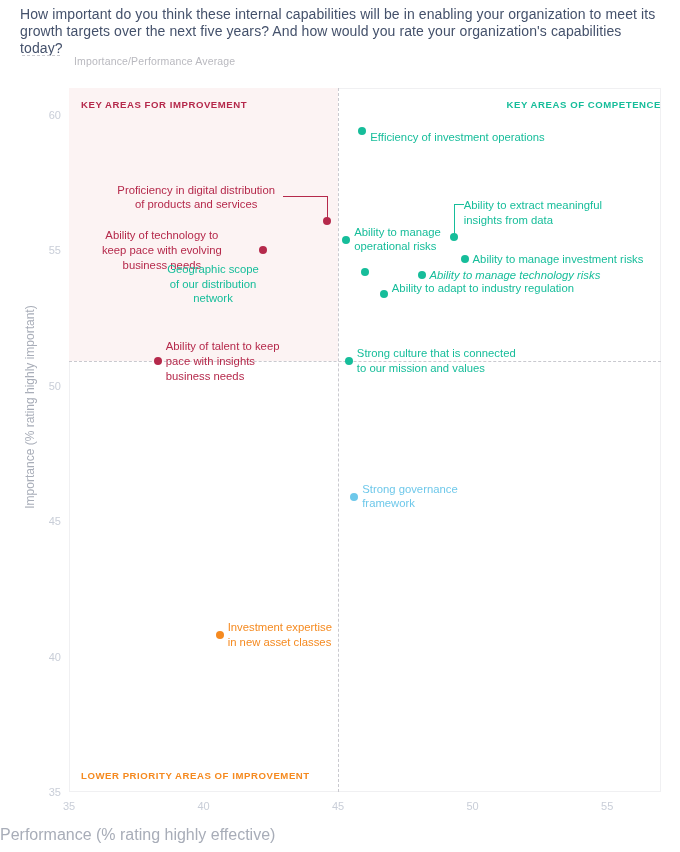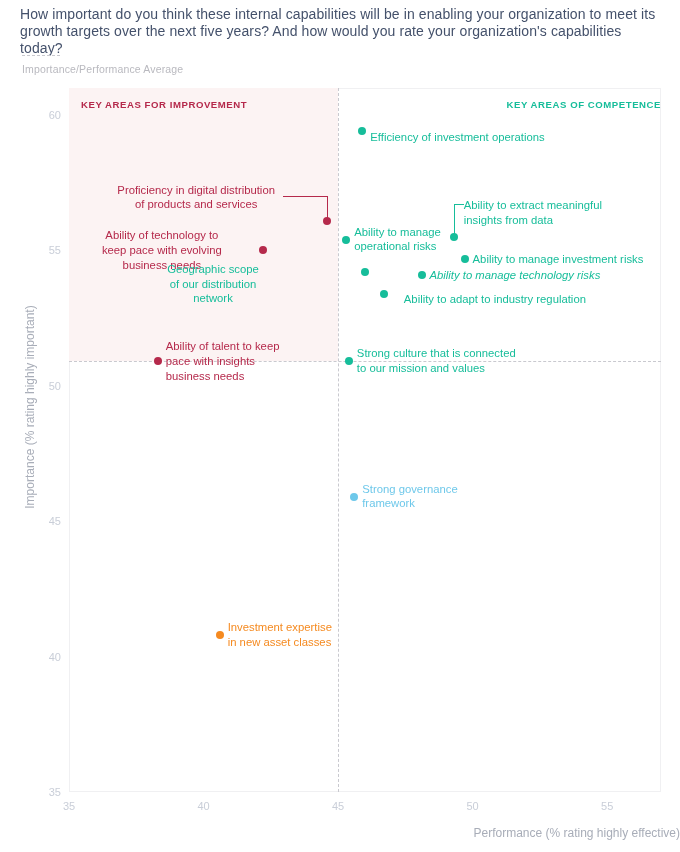--- a/index.html
+++ b/index.html
@@ -8,21 +8,21 @@
     font-family:"Liberation Sans","DejaVu Sans",sans-serif;
     color:#3d4b66;
   }
   
   #question{
     position:absolute;left:20px;top:6px;width:642px;
     font-size:14px;line-height:17px;color:#44516b;
     letter-spacing:.1px;
   }
   #legend{
-    position:absolute;left:22px;top:55px;display:flex;gap:7px;flex-direction:column;
+    position:absolute;left:22px;top:55px;display:flex;gap:14px;
   }
   #legend .dashline{
     display:block;width:38px;height:0;border-top:1px dashed #c9c9cf;
   }
   #legend .legend-label{font-size:10.5px;color:#b9b9bf;letter-spacing:.15px;}
 
   
   #plot{
     position:absolute;left:69px;top:88px;width:592px;height:704px;
   }
@@ -52,22 +52,22 @@
   .lbl.right{transform:translateY(-50%);}
   .lbl.left{transform:translateY(-50%);text-align:center;}
   .leader{position:absolute;}
   .leader i{position:absolute;background:#d7486a;display:block;}
 
   
   .xtick,.ytick{position:absolute;font-size:11px;color:#c9ced8;}
   .xtick{transform:translateX(-50%);}
   .ytick{transform:translateY(-50%);text-align:right;}
   #xlabel{
-    position:absolute;left:0;right:0;top:826px;text-align:right;
-    font-size:12px;color:#a8adb8;
+    position:absolute;left:0;right:0;top:826px;text-align:left;
+    font-size:16px;color:#a8adb8;
   }
   #ylabel{
     position:absolute;left:-170px;top:400px;width:400px;text-align:center;
     font-size:12px;color:#a8adb8;
     transform:rotate(-90deg);transform-origin:center center;
   }
 </style>
 </head>
 <body>
 
@@ -79,20 +79,21 @@
 </div>
 
 <div id="plot">
   <div id="plot-border"></div>
   <div class="shaded" style="left: 0px; top: 0px; width: 269.091px; height: 273.477px; background: rgb(252, 243, 243);"></div>
   <div class="avgline-v" style="left: 269.091px;"></div>
   <div class="avgline-h" style="top: 273.477px;"></div>
 
   <div class="quad" id="q-tl" style="left: 12px; top: 11px; color: rgb(181, 41, 75);">KEY AREAS FOR IMPROVEMENT</div>
   <div class="quad" id="q-tr" style="right: 0px; top: 11px; color: rgb(22, 189, 154);">KEY AREAS OF COMPETENCE</div>
+  <div class="quad" id="q-bl" style="left: 12px; bottom: 11px; color: rgb(245, 138, 32);">LOWER PRIORITY AREAS OF IMPROVEMENT</div>
 
   <div id="points-layer">
       <div class="pt" style="left: 293.309px; top: 43.3231px; background: rgb(22, 189, 154);"></div>
       <div class="lbl right" style="color: rgb(22, 189, 154); left: 301.309px; top: 49px;">Efficiency of investment operations</div>
       <div class="pt" style="left: 258.327px; top: 132.677px; background: rgb(181, 41, 75);"></div>
       <div class="leader">
         <i style="left:214.32727272727277px;top:107.67692307692312px;width:44px;height:1px;background:#b5294b"></i>
         <i style="left:258.32727272727277px;top:107.67692307692312px;width:1px;height:22px;background:#b5294b"></i>
       </div>
       <div class="lbl left" style="color: rgb(181, 41, 75); left: 0px; width: 254.327px; top: 109.677px;">Proficiency in digital distribution
@@ -113,21 +114,21 @@
 business needs</div>
       <div class="pt" style="left: 395.564px; top: 170.585px; background: rgb(22, 189, 154);"></div>
       <div class="lbl right" style="color: rgb(22, 189, 154); left: 403.564px; top: 170.585px;">Ability to manage investment risks</div>
       <div class="pt" style="left: 296px; top: 184.123px; background: rgb(22, 189, 154);"></div>
       <div class="lbl left" style="color: rgb(22, 189, 154); left: 0px; width: 288px; top: 184.123px; margin-top: 12px;">Geographic scope
 of our distribution
 network</div>
       <div class="pt" style="left: 352.509px; top: 186.831px; background: rgb(22, 189, 154);"></div>
       <div class="lbl right" style="color: rgb(22, 189, 154); left: 360.509px; top: 186.831px; font-style: italic;">Ability to manage technology risks</div>
       <div class="pt" style="left: 314.836px; top: 205.785px; background: rgb(22, 189, 154);"></div>
-      <div class="lbl right" style="color: rgb(22, 189, 154); left: 322.836px; top: 211px; margin-left: 12px;">Ability to adapt to industry regulation</div>
+      <div class="lbl right" style="color: rgb(22, 189, 154); left: 322.836px; top: 200px;">Ability to adapt to industry regulation</div>
       <div class="pt" style="left: 279.855px; top: 273.477px; background: rgb(22, 189, 154);"></div>
       <div class="lbl right" style="color: rgb(22, 189, 154); left: 287.855px; top: 273.477px;">Strong culture that is connected
 to our mission and values</div>
       <div class="pt" style="left: 88.8px; top: 273.477px; background: rgb(181, 41, 75);"></div>
       <div class="lbl right" style="color: rgb(181, 41, 75); left: 96.8px; top: 273.477px;">Ability of talent to keep
 pace with insights
 business needs</div>
       <div class="pt" style="left: 285.236px; top: 408.862px; background: rgb(110, 200, 234);"></div>
       <div class="lbl right" style="color: rgb(110, 200, 234); left: 293.236px; top: 408.862px;">Strong governance
 framework</div>

